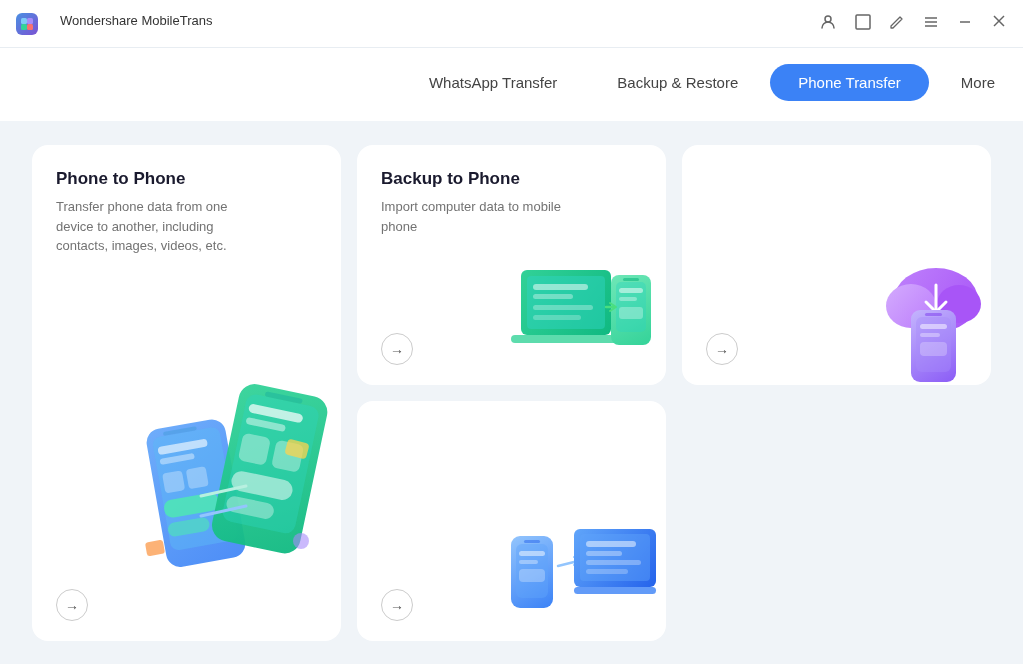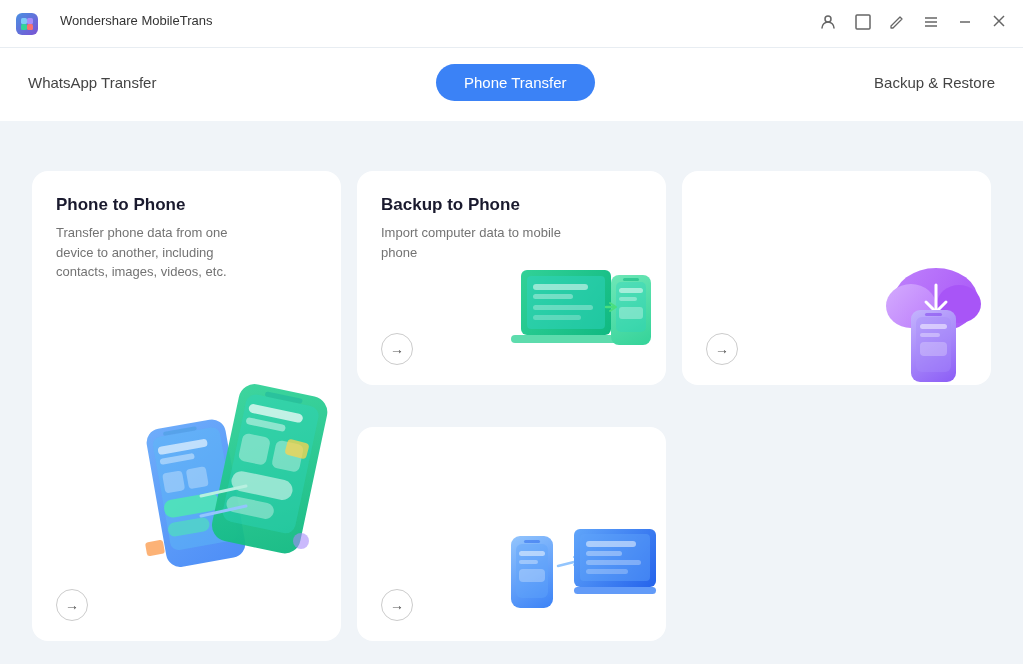--- a/index.html
+++ b/index.html
@@ -49,21 +49,21 @@
     .titlebar-icon {
       color: #666;
       font-size: 16px;
       cursor: pointer;
     }
     .close-btn { color: #666; font-size: 18px; cursor: pointer; }
 
     .nav-bar {
       background: #ffffff;
       display: flex;
-      justify-content: space-between;
+      justify-content: flex-end;
       align-items: center;
       gap: 4px;
       padding: 16px 0 20px 0;
     }
     .nav-tab {
       padding: 10px 28px;
       border-radius: 30px;
       font-size: 15px;
       font-weight: 500;
       cursor: pointer;
@@ -91,21 +91,20 @@
       height: 100%;
     }
     .card {
       background: #ffffff;
       border-radius: 16px;
       padding: 24px;
       position: relative;
       overflow: hidden;
       cursor: pointer;
       transition: box-shadow 0.2s;
-      margin-top: 26px;
     }
     .card.large {
       grid-row: span 2;
     }
     .card-title {
       font-size: 17px;
       font-weight: 700;
       color: #1a1a2e;
       margin-bottom: 8px;
     }
@@ -214,22 +213,23 @@
       <svg width="16" height="16" viewBox="0 0 16 16" fill="none">
         <line x1="3" y1="3" x2="13" y2="13" stroke="#666" stroke-width="1.5"></line>
         <line x1="13" y1="3" x2="3" y2="13" stroke="#666" stroke-width="1.5"></line>
       </svg>
     </span>
   </div>
 </div>
 
 <div class="nav-bar">
   <button class="nav-tab">WhatsApp Transfer</button>
+  <button class="nav-tab">Backup &amp; Restore</button>
   <button class="nav-tab active">Phone Transfer</button>
-  <button class="nav-tab">Backup &amp; Restore</button>
+  <button class="nav-tab">More</button>
 </div>
 
 <div class="content">
   <div class="cards-grid">
 
     <div class="card large">
       <div class="card-title">Phone to Phone</div>
       <div class="card-desc">Transfer phone data from one device to another, including contacts, images, videos, etc.</div>
       <div class="card-arrow">→</div>
 

